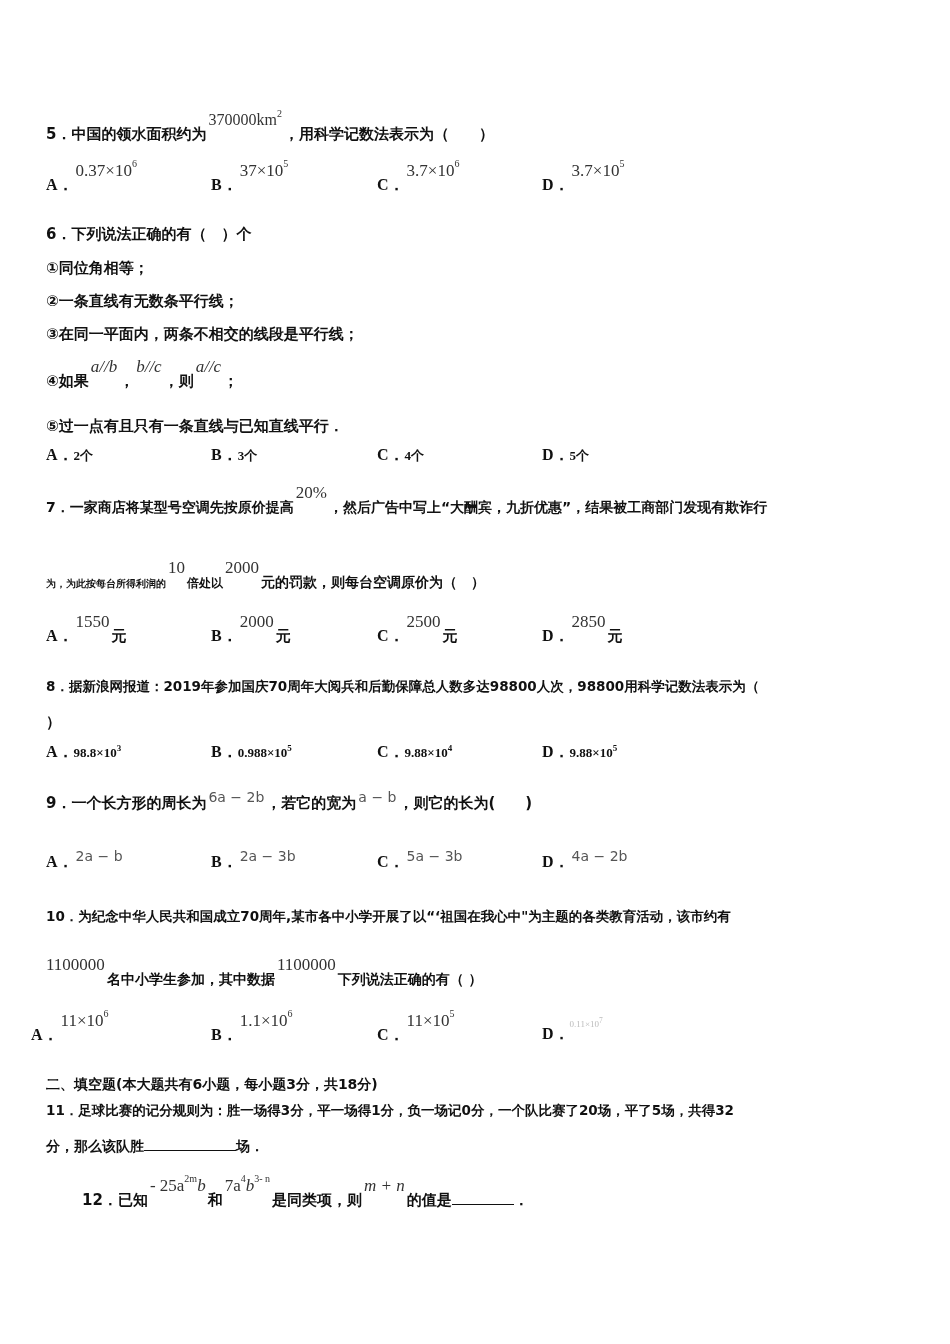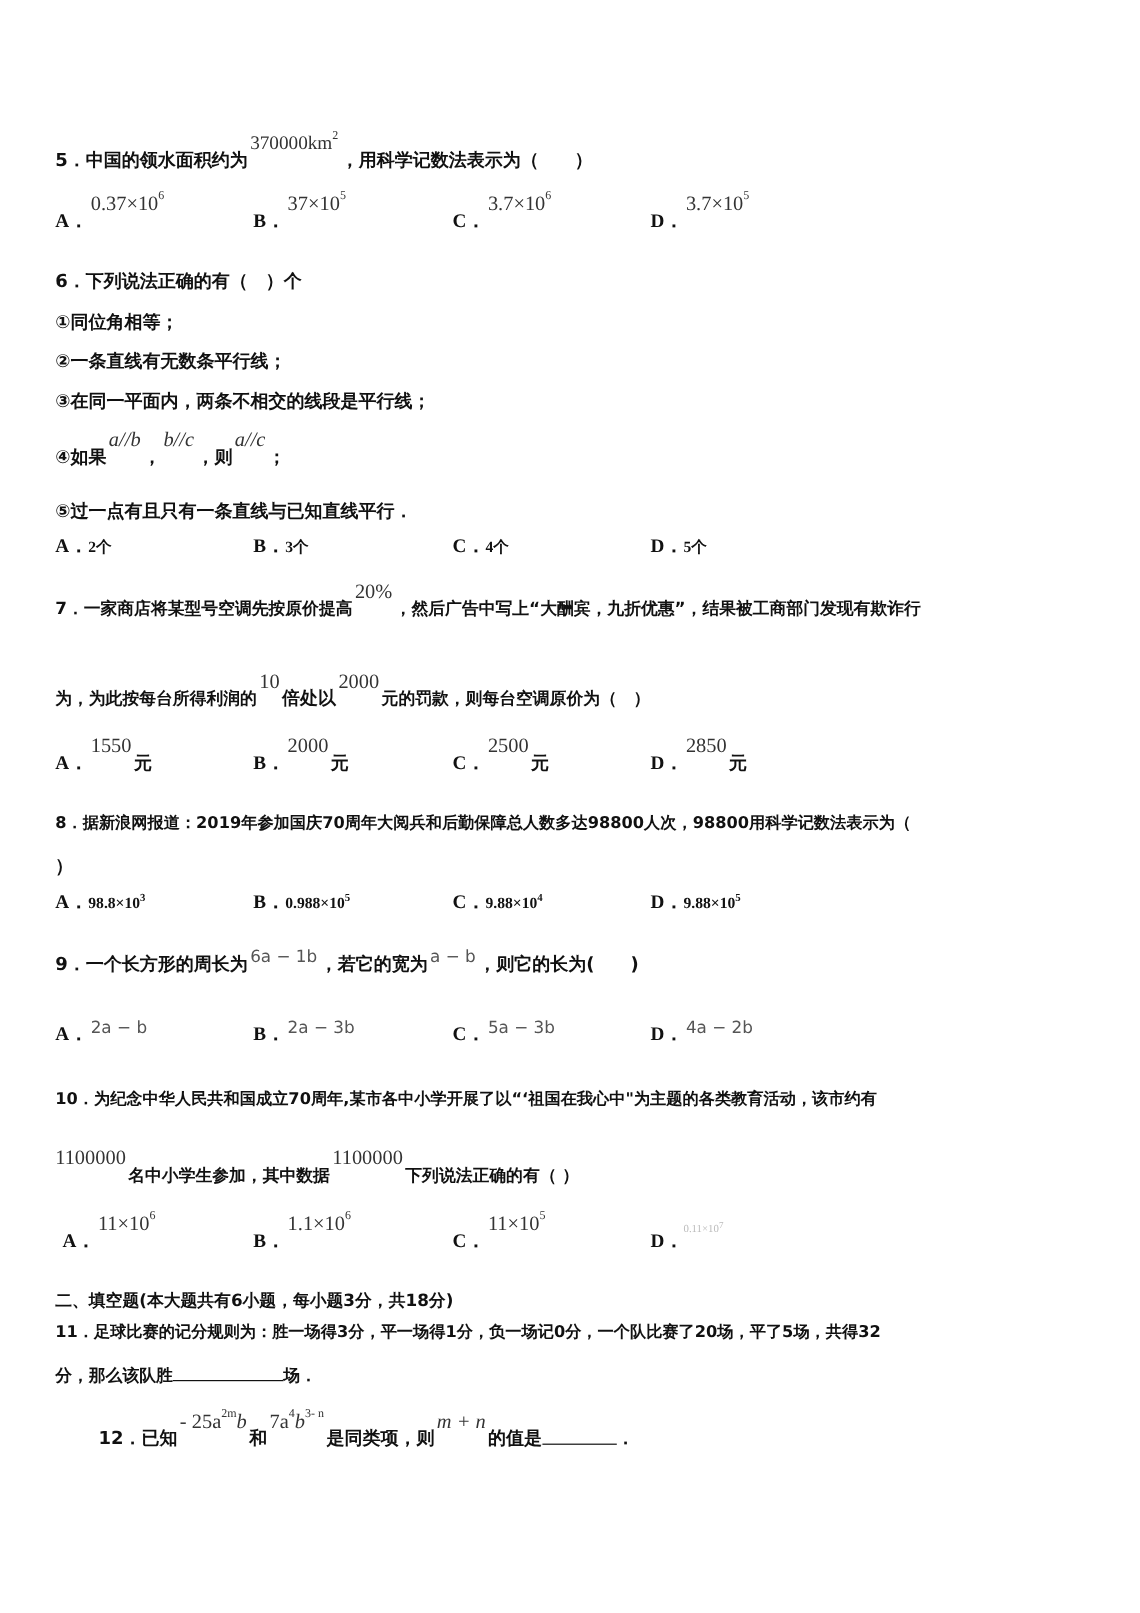--- a/index.html
+++ b/index.html
@@ -38,47 +38,47 @@
 <div class="line" style="top:412px;"><span class="cjk">⑤过一点有且只有一条直线与已知直线平行．</span></div>
 <div class="opt" style="left:46px; top:445px;"><span class="lbl">A．</span><span class="opt-bold">2个</span></div>
 <div class="opt" style="left:211px; top:445px;"><span class="lbl">B．</span><span class="opt-bold">3个</span></div>
 <div class="opt" style="left:377px; top:445px;"><span class="lbl">C．</span><span class="opt-bold">4个</span></div>
 <div class="opt" style="left:542px; top:445px;"><span class="lbl">D．</span><span class="opt-bold">5个</span></div>
 
 <div class="line" style="top:492px; font-size:14px;">
   <span>7．</span><span class="cjk" style="font-size:14px;">一家商店将某型号空调先按原价提高</span><span class="math">20%</span><span class="cjk" style="font-size:14px;">，然后广告中写上“大酬宾，九折优惠”，结果被工商部门发现有欺诈行</span>
 </div>
 <div class="line" style="top:567px;">
-  <span class="cjk" style="font-size:14px;">为，为此按每台所得利润的</span><span class="math">10</span><span class="cjk" style="font-size:15px;">倍处以</span><span class="math">2000</span><span class="cjk" style="font-size:14px;">元的罚款，则每台空调原价为（　）</span>
+  <span class="cjk" style="font-size:10px;">为，为此按每台所得利润的</span><span class="math">10</span><span class="cjk" style="font-size:12px;">倍处以</span><span class="math">2000</span><span class="cjk" style="font-size:14px;">元的罚款，则每台空调原价为（　）</span>
 </div>
 <div class="opt" style="left:46px; top:626px;"><span class="lbl">A．</span><span class="math">1550</span><span class="cjk">元</span></div>
 <div class="opt" style="left:211px; top:626px;"><span class="lbl">B．</span><span class="math">2000</span><span class="cjk">元</span></div>
 <div class="opt" style="left:377px; top:626px;"><span class="lbl">C．</span><span class="math">2500</span><span class="cjk">元</span></div>
 <div class="opt" style="left:542px; top:626px;"><span class="lbl">D．</span><span class="math">2850</span><span class="cjk">元</span></div>
 
 <div class="line" style="top:672px; font-size:13.5px;"><span>8．</span><span class="cjk" style="font-size:13.5px;">据新浪网报道：2019年参加国庆70周年大阅兵和后勤保障总人数多达98800人次，98800用科学记数法表示为（</span></div>
 <div class="line" style="top:708px;"><span class="cjk">）</span></div>
 <div class="opt" style="left:46px; top:742px;"><span class="lbl">A．</span><span class="opt-bold">98.8×10</span><sup class="opt-bold" style="font-size:9px;">3</sup></div>
 <div class="opt" style="left:211px; top:742px;"><span class="lbl">B．</span><span class="opt-bold">0.988×10</span><sup class="opt-bold" style="font-size:9px;">5</sup></div>
 <div class="opt" style="left:377px; top:742px;"><span class="lbl">C．</span><span class="opt-bold">9.88×10</span><sup class="opt-bold" style="font-size:9px;">4</sup></div>
 <div class="opt" style="left:542px; top:742px;"><span class="lbl">D．</span><span class="opt-bold">9.88×10</span><sup class="opt-bold" style="font-size:9px;">5</sup></div>
 
 <div class="line" style="top:789px;">
-  <span>9．</span><span class="cjk">一个长方形的周长为</span><span class="math blue">6a − 1b</span><span class="cjk">，若它的宽为</span><span class="math blue">a − b</span><span class="cjk">，则它的长为(　　)</span>
+  <span>9．</span><span class="cjk">一个长方形的周长为</span><span class="math blue">6a − 2b</span><span class="cjk">，若它的宽为</span><span class="math blue">a − b</span><span class="cjk">，则它的长为(　　)</span>
 </div>
 <div class="opt" style="left:46px; top:852px;"><span class="lbl">A．</span><span class="math blue">2a − b</span></div>
 <div class="opt" style="left:211px; top:852px;"><span class="lbl">B．</span><span class="math blue">2a − 3b</span></div>
 <div class="opt" style="left:377px; top:852px;"><span class="lbl">C．</span><span class="math blue">5a − 3b</span></div>
 <div class="opt" style="left:542px; top:852px;"><span class="lbl">D．</span><span class="math blue">4a − 2b</span></div>
 
 <div class="line" style="top:902px; font-size:13.5px;"><span>10．</span><span class="cjk" style="font-size:13.5px;">为纪念中华人民共和国成立70周年,某市各中小学开展了以“‘祖国在我心中"为主题的各类教育活动，该市约有</span></div>
 <div class="line" style="top:964px;">
   <span class="math" style="margin-left:0;">1100000</span><span class="cjk" style="font-size:14px;">名中小学生参加，其中数据</span><span class="math">1100000</span><span class="cjk" style="font-size:14px;">下列说法正确的有（ ）</span>
 </div>
-<div class="opt" style="left:52px; top:1024px;"><span class="lbl">A．</span><span class="math"><span>11×10</span><sup>6</sup></span></div>
+<div class="opt" style="left:31px; top:1024px;"><span class="lbl">A．</span><span class="math"><span>11×10</span><sup>6</sup></span></div>
 <div class="opt" style="left:211px; top:1024px;"><span class="lbl">B．</span><span class="math"><span>1.1×10</span><sup>6</sup></span></div>
 <div class="opt" style="left:377px; top:1024px;"><span class="lbl">C．</span><span class="math"><span>11×10</span><sup>5</sup></span></div>
 <div class="opt" style="left:542px; top:1024px;"><span class="lbl">D．</span><span class="faded"><span>0.11×10</span><sup>7</sup></span></div>
 
 <div class="line" style="top:1070px; font-size:14px;"><span class="cjk" style="font-size:14px;">二、填空题(本大题共有6小题，每小题3分，共18分)</span></div>
 <div class="line" style="top:1096px; font-size:13.5px;"><span>11．</span><span class="cjk" style="font-size:13.5px;">足球比赛的记分规则为：胜一场得3分，平一场得1分，负一场记0分，一个队比赛了20场，平了5场，共得32</span></div>
 <div class="line" style="top:1132px;">
   <span class="cjk" style="font-size:14px;">分，那么该队胜</span><span class="blank" style="width:92px;"></span><span class="cjk" style="font-size:14px;">场．</span>
 </div>
 <div class="line" style="top:1180px;margin-left:36px;">

